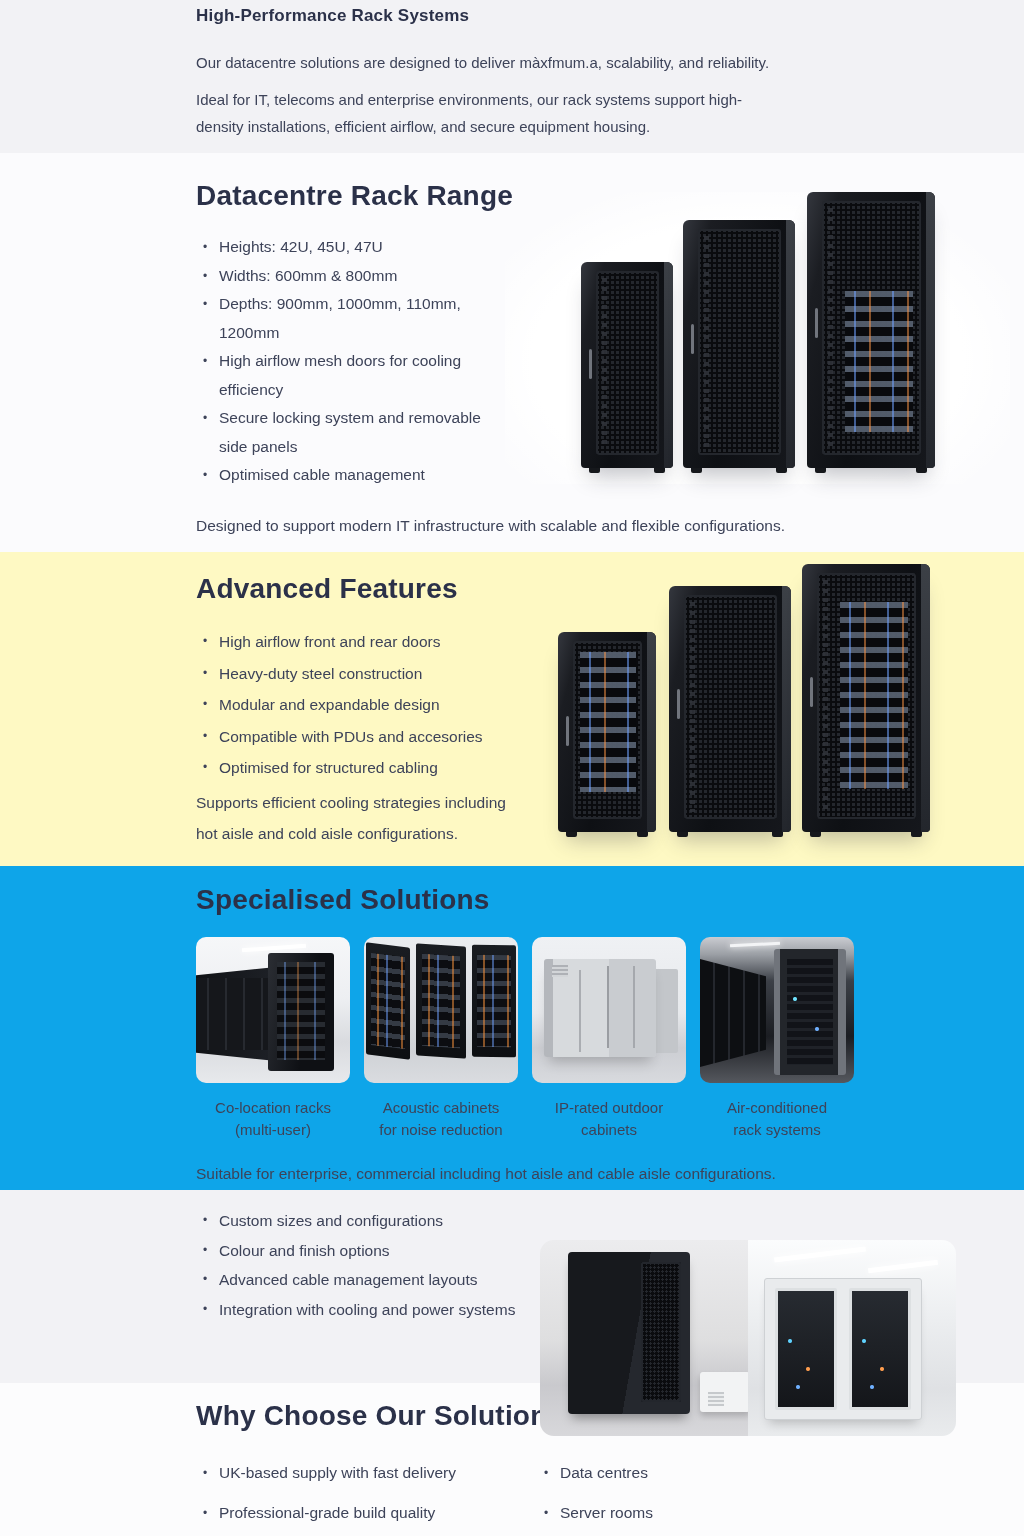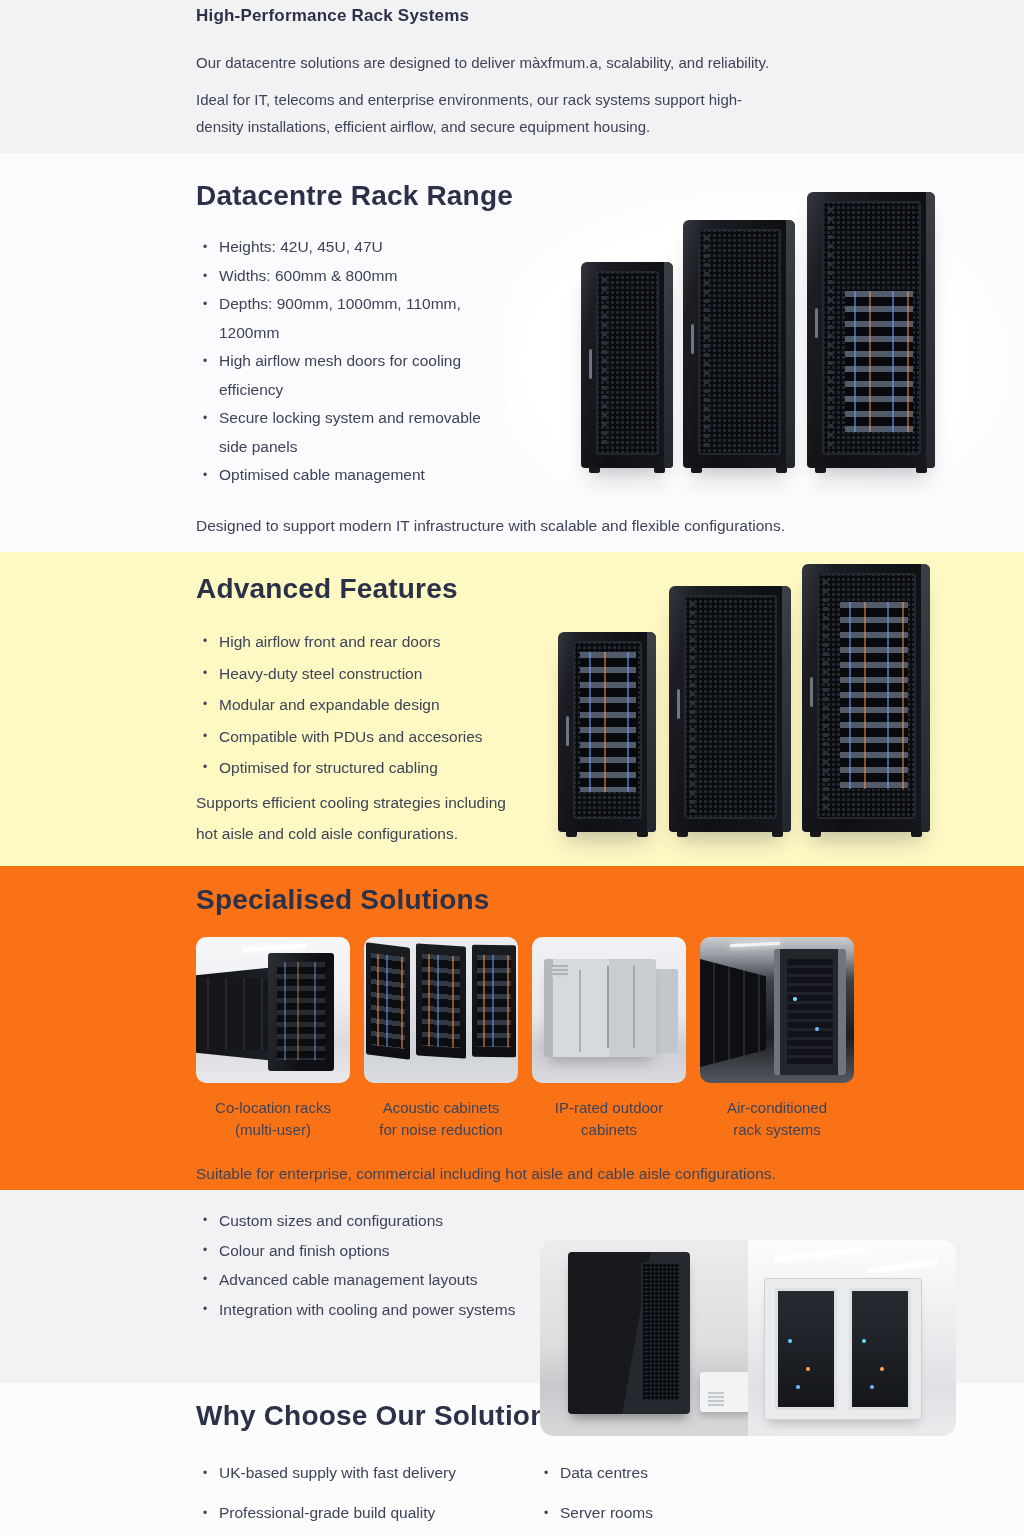--- a/index.html
+++ b/index.html
@@ -4,21 +4,21 @@
 <style>
   html,body{margin:0;padding:0;}
   body{font-family:"Liberation Sans",sans-serif;background:#fcfcfd;}
   .page{position:relative;width:1024px;height:1536px;overflow:hidden;background:#fcfcfd;}
 
   
   .sec{position:relative;box-sizing:border-box;padding-left:196px;padding-right:40px;}
   .sec-intro   {height:153px;background:#f2f2f5;padding-top:6px;}
   .sec-range   {height:399px;background:#fbfbfd;padding-top:29px;}
   .sec-features{height:314px;background:#fef9c3;padding-top:23px;}
-  .sec-special {height:324px;background:#f97316;padding-top:20px;}
+  .sec-special {height:324px;background:#0ea5e9;padding-top:20px;}
   .sec-custom  {height:193px;background:#f2f2f5;padding-top:16px;}
   .sec-why     {height:153px;background:#fcfcfd;padding-top:19px;}
 
   
   h2{font-size:28px;line-height:27px;font-weight:600;color:#2b3149;margin:0 0 24px 0;letter-spacing:.2px;}
   h3{font-size:17px;line-height:20px;font-weight:700;color:#2b3149;margin:0 0 23px 0;letter-spacing:.2px;}
   p{font-size:15px;line-height:27px;color:#3d4359;margin:0;}
   .pre{white-space:pre-line;}
 
   ul{list-style:none;margin:0;padding:0;}

